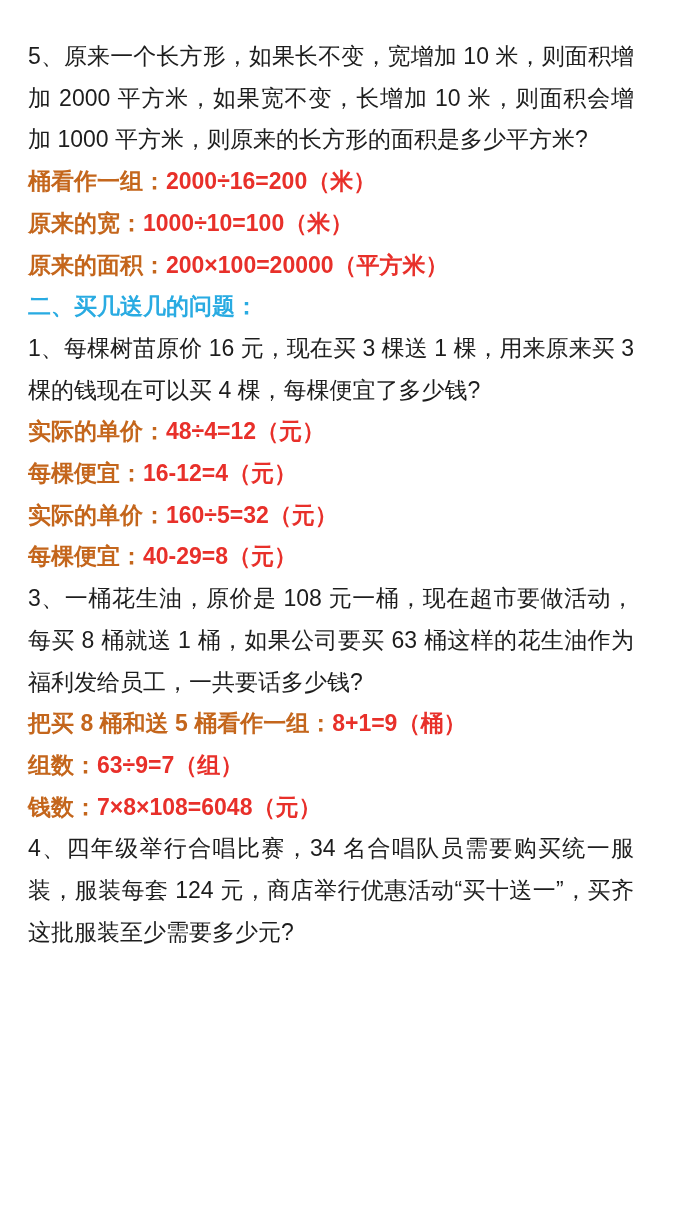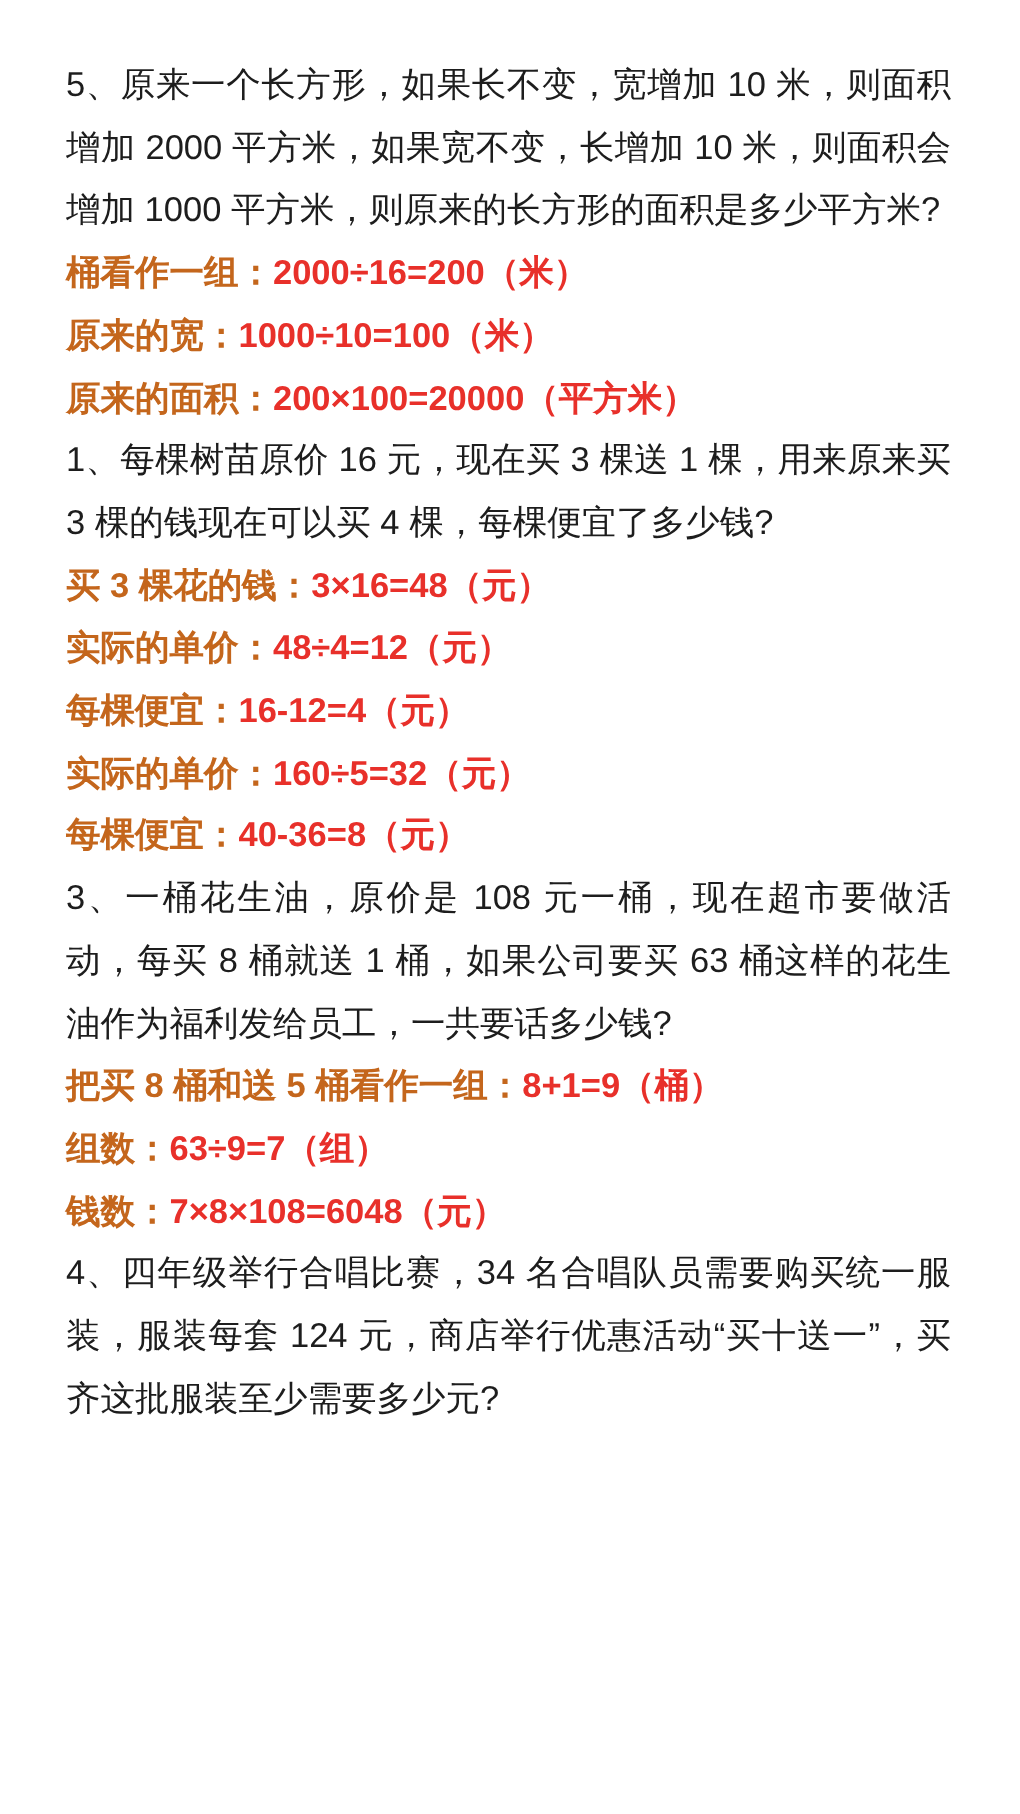--- a/index.html
+++ b/index.html
@@ -6,21 +6,21 @@
     margin: 0;
     padding: 0;
     background: #ffffff;
   }
   .page {
     position: relative;
     width: 680px;
     height: 1209px;
     background: #ffffff;
     box-sizing: border-box;
-    padding: 36px 46px 0 44px;
+    padding: 36px 46px 0 28px;
     font-family: "Liberation Sans", "DejaVu Sans", sans-serif;
     overflow: hidden;
     border-radius: 32px;
   }
   .doc p {
     margin: 0;
     font-size: 23px;
     line-height: 41.7px;
     text-align: justify;
   }
@@ -55,43 +55,41 @@
     </p>
 
     <p class="answer">
       <span class="label">原来的宽：</span><span class="formula">1000÷10=100（米）</span>
     </p>
 
     <p class="answer">
       <span class="label">原来的面积：</span><span class="formula">200×100=20000（平方米）</span>
     </p>
 
+    <p class="heading">二、买几送几的问题：</p>
 
     <p class="question">1、每棵树苗原价 16 元，现在买 3 棵送 1 棵，用来原来买 3 棵的钱现在可以买 4 棵，每棵便宜了多少钱?</p>
 
-    <p class="answer">
-      <span class="label">买 3 棵花的钱：</span><span class="formula">3×16=48（元）</span>
-    </p>
 
     <p class="answer">
       <span class="label">实际的单价：</span><span class="formula">48÷4=12（元）</span>
     </p>
 
     <p class="answer">
       <span class="label">每棵便宜：</span><span class="formula">16-12=4（元）</span>
     </p>
 
 
 
     <p class="answer">
       <span class="label">实际的单价：</span><span class="formula">160÷5=32（元）</span>
     </p>
 
     <p class="answer">
-      <span class="label">每棵便宜：</span><span class="formula">40-36=8（元）</span>
+      <span class="label">每棵便宜：</span><span class="formula">40-29=8（元）</span>
     </p>
 
     <p class="question">3、一桶花生油，原价是 108 元一桶，现在超市要做活动，每买 8 桶就送 1 桶，如果公司要买 63 桶这样的花生油作为福利发给员工，一共要话多少钱?</p>
 
     <p class="answer">
       <span class="label">把买 8 桶和送 5 桶看作一组：</span><span class="formula">8+1=9（桶）</span>
     </p>
 
     <p class="answer">
       <span class="label">组数：</span><span class="formula">63÷9=7（组）</span>

